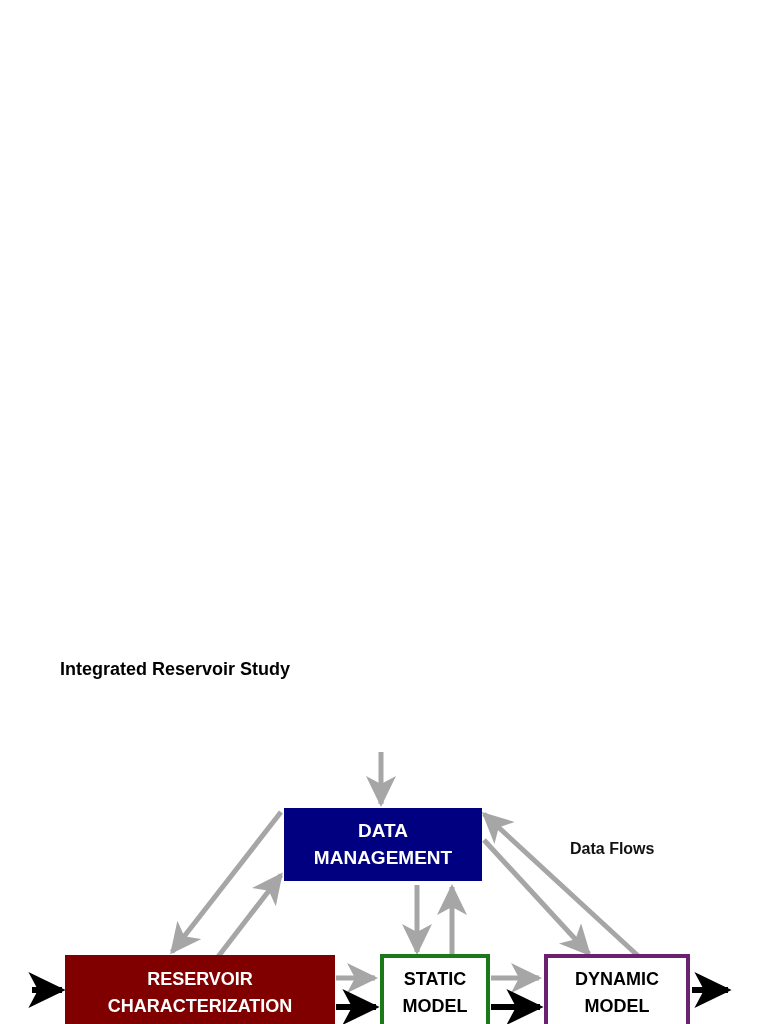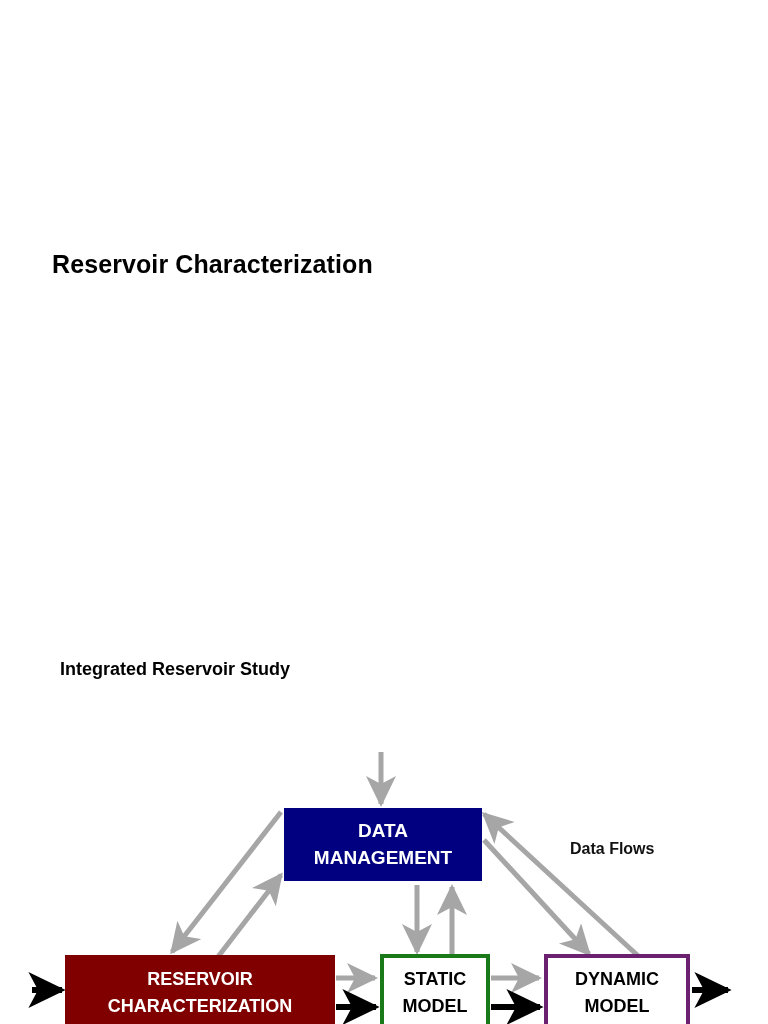--- a/index.html
+++ b/index.html
@@ -67,21 +67,20 @@
     text-anchor: middle;
   }
   .box-label.on-dark { fill: #ffffff; }
   .box-label.on-light { fill: #000000; }
 </style>
 </head>
 <body>
 
 <div id="slide">
 
-  <div class="slide-title">Reservoir Characterization</div>
 
   <div class="section-title">Integrated Reservoir Study</div>
 
   <svg id="diagram" viewBox="0 0 768 294" width="768" height="294">
 
     <defs>
       <marker id="ah-gray" markerWidth="8" markerHeight="8" refX="5.6" refY="3" orient="auto" markerUnits="strokeWidth">
         <path d="M0,0 L6.2,3 L0,6 L1.6,3 Z" fill="#A6A6A6"></path>
       </marker>
       <marker id="ah-black" markerWidth="8" markerHeight="8" refX="5.6" refY="3" orient="auto" markerUnits="strokeWidth">

